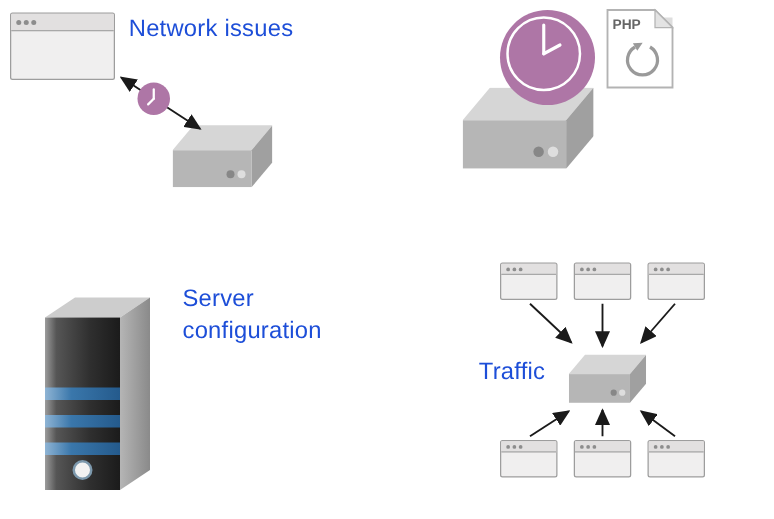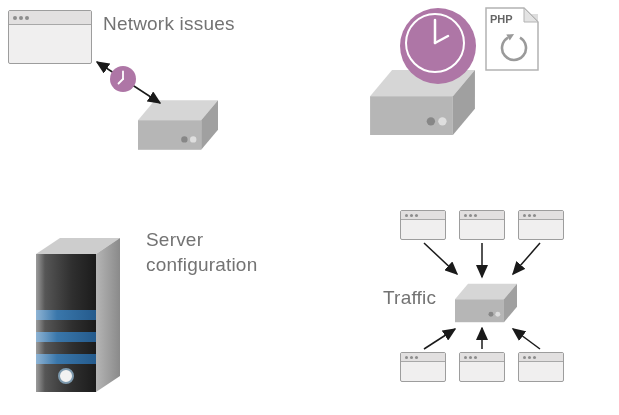--- a/index.html
+++ b/index.html
@@ -2,21 +2,21 @@
 <html><head>
 <meta charset="utf-8">
 <style>
   html,body{margin:0;padding:0;background:#fff;}
   .stage{
     position:relative;width:619px;height:415px;background:#ffffff;
     font-family:"Liberation Sans",sans-serif;overflow:hidden;
   }
   .abs{position:absolute;}
   .label{
-    position:absolute;color:#737373;font-size:19px;line-height:1.3;
+    position:absolute;color:#1d4ed8;font-size:19px;line-height:1.3;
     letter-spacing:.2px;
   }
   .browser{
     position:absolute;background:#f0efef;border:1px solid #9d9d9d;
     border-radius:2px;box-sizing:border-box;
   }
   .titlebar{
     background:#e2e0e0;border-bottom:1px solid #a8a8a8;
     display:flex;align-items:center;padding-left:4px;
   }

